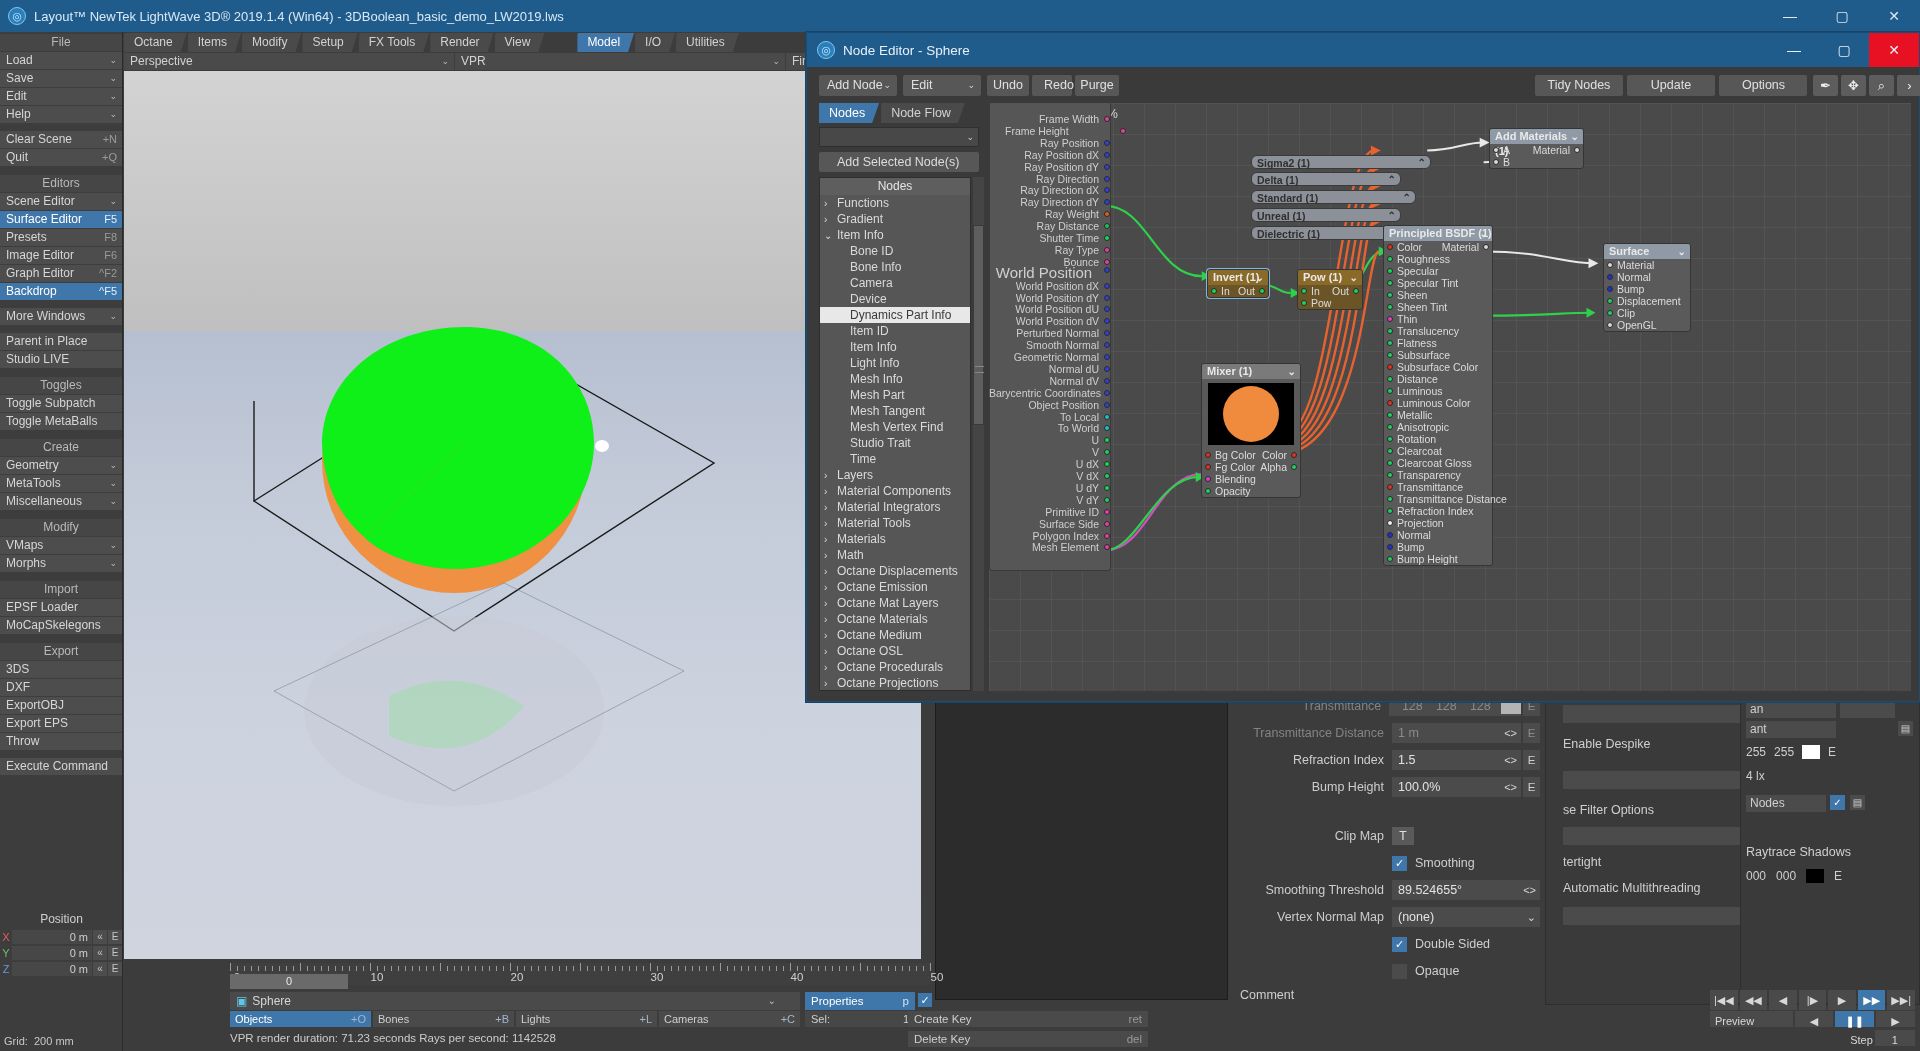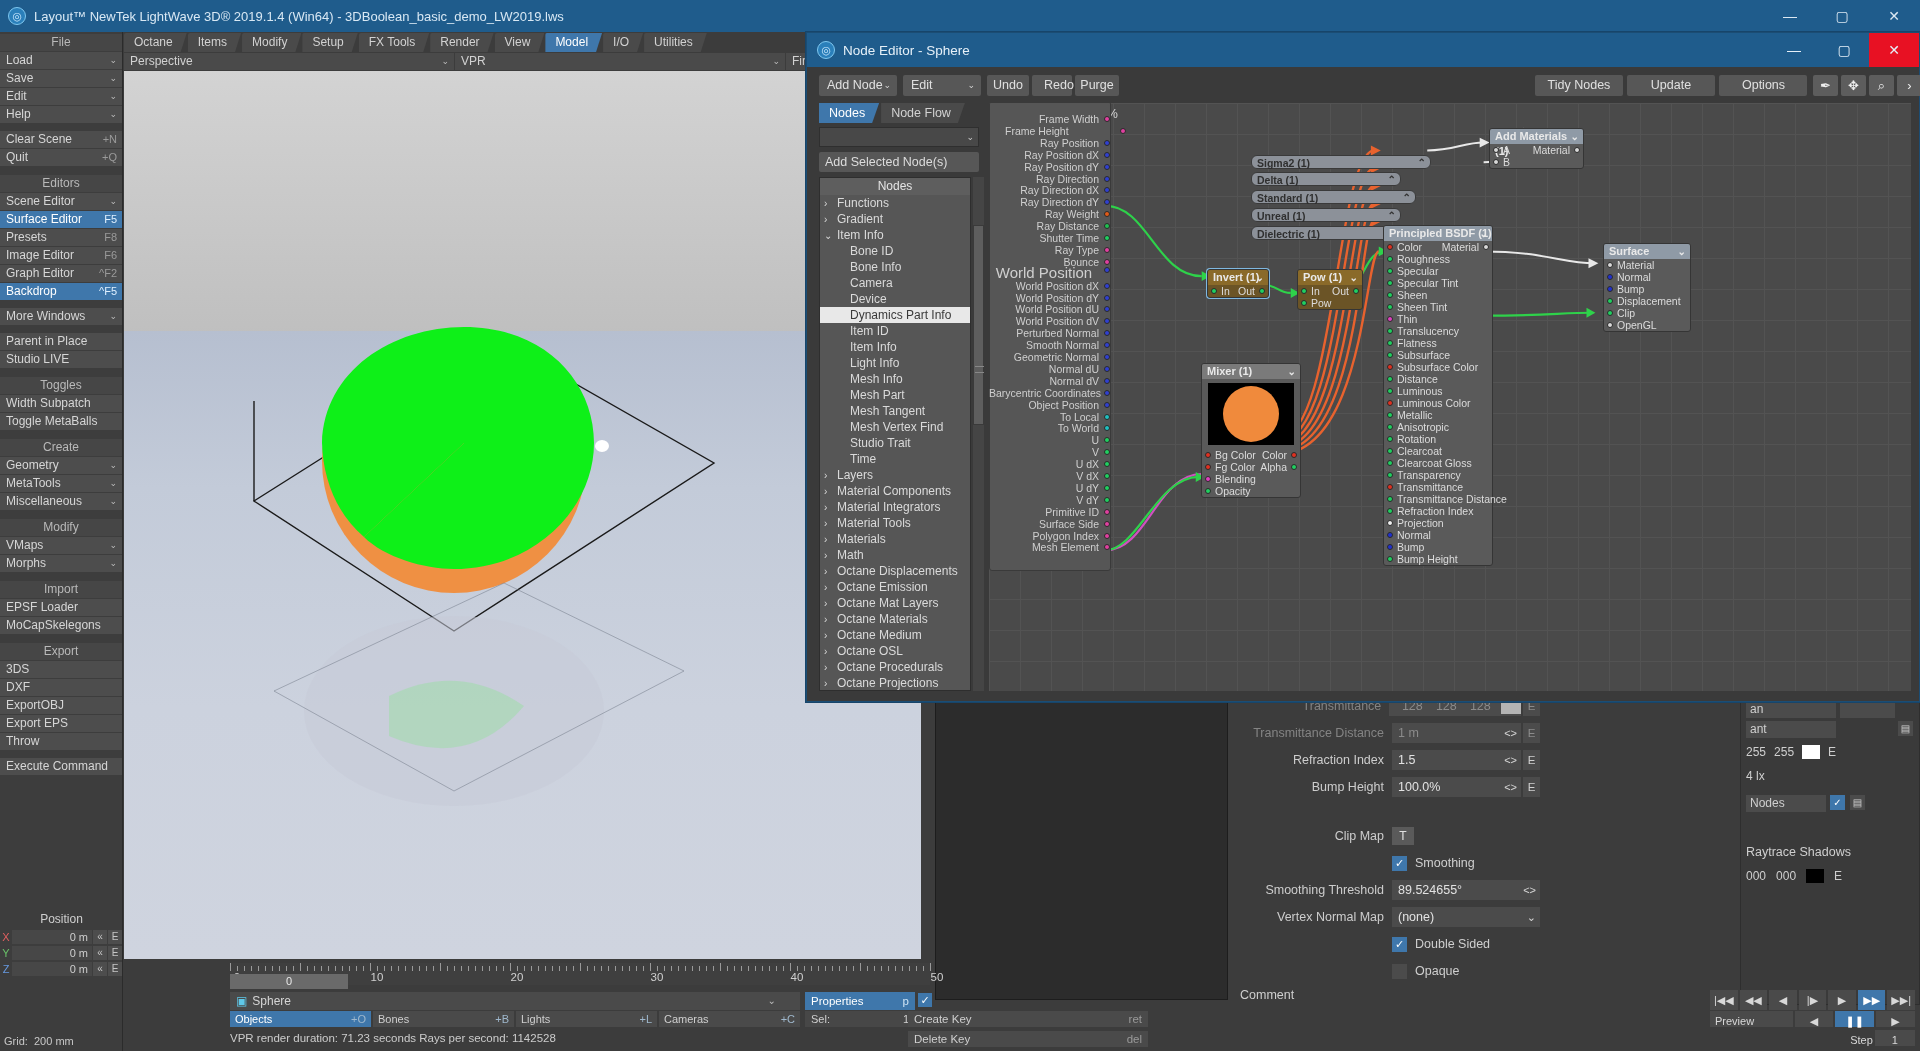--- a/index.html
+++ b/index.html
@@ -45,21 +45,21 @@
   .gridrow { position:absolute; left:0; bottom:0; width:123px; height:16px;
      font-size:11px; color:#c8c8c8; display:flex; }
   .gridrow .g1{width:34px;padding-left:4px;} .gridrow .g2{flex:1;}
 
   
   #tabs { position:absolute; left:124px; top:33px; height:19px; width:1796px; display:flex;
     background:#3c3c3c; }
   .tab { height:19px; line-height:19px; padding:0 10px; background:#4a4a4a; color:#d2d2d2;
     font-size:12px; margin-right:1px; border-top-left-radius:2px;
     clip-path: polygon(0 0, 100% 0, calc(100% - 6px) 100%, 0 100%); padding-right:14px;}
-  .tab.sel { background:#3f77ab; color:#fff; }
+  .tab.sel { background:#3f77ab; color:#fff;margin-left:32px; }
 
   
   #vpbar { position:absolute; left:124px; top:53px; height:17px; width:1796px; display:flex;
     gap:1px; }
   .vpsel { background:#4a4a4a; height:17px; line-height:17px; font-size:12px;
     padding-left:6px; color:#d2d2d2; position:relative; }
   .vpsel .chev { position:absolute; right:5px; top:0; font-size:9px; color:#bdbdbd;}
 
   
   #viewport { position:absolute; left:124px; top:71px; width:797px; height:888px;
@@ -154,21 +154,21 @@
   #ne-tabs { position:absolute; left:8px; top:34px; height:20px; display:flex; }
   .ne-tab { height:20px; line-height:20px; padding:0 14px 0 10px; background:#4a4a4a;
     color:#d2d2d2; font-size:12.5px; margin-right:2px;
     clip-path: polygon(0 0, 100% 0, calc(100% - 7px) 100%, 0 100%); }
   .ne-tab.sel { background:#3f77ab; color:#fff; }
 
   #ne-search { position:absolute; left:8px; top:58px; width:160px; height:20px;
     background:#484848; border:1px solid #2f2f2f; }
   #ne-search .chev{position:absolute;right:4px;top:0;font-size:9px;color:#ccc;line-height:18px;}
   #ne-addsel { position:absolute; left:8px; top:83px; width:160px; height:20px;
-    background:#575757; color:#ddd; font-size:12.5px; line-height:20px; padding-left:6px;
+    background:#575757; color:#ddd; font-size:12.5px; line-height:20px; padding-left:18px;
     border-radius:2px;}
 
   #ne-list { position:absolute; left:8px; top:108px; width:152px; bottom:6px;
     background:#565656; border:1px solid #2e2e2e; overflow:hidden; }
   #ne-list .lh { height:17px; line-height:17px; text-align:center; background:#5e5e5e;
     font-size:12px; color:#e4e4e4; }
   .nl { height:16px; line-height:16px; font-size:12px; color:#dadada; padding-left:4px;
     white-space:nowrap; position:relative;}
   .nl.child { padding-left:30px; }
   .nl.sel { background:#e8e8e8; color:#3a3a3a; }
@@ -242,21 +242,21 @@
       <div class="side-item"><span>Image Editor</span><span class="sk">F6</span></div>
       <div class="side-item"><span>Graph Editor</span><span class="sk">^F2</span></div>
       <div class="side-item hl"><span>Backdrop</span><span class="sk">^F5</span></div>
       <div class="side-gap"></div>
       <div class="side-item"><span>More Windows</span><span class="chev">⌄</span></div>
       <div class="side-gap"></div>
       <div class="side-item"><span>Parent in Place</span></div>
       <div class="side-item"><span>Studio LIVE</span></div>
       <div class="side-gap"></div>
       <div class="side-head">Toggles</div>
-      <div class="side-item"><span>Width Subpatch</span></div>
+      <div class="side-item"><span>Toggle Subpatch</span></div>
       <div class="side-item"><span>Toggle MetaBalls</span></div>
       <div class="side-gap"></div>
       <div class="side-head">Create</div>
       <div class="side-item"><span>Geometry</span><span class="chev">⌄</span></div>
       <div class="side-item"><span>MetaTools</span><span class="chev">⌄</span></div>
       <div class="side-item"><span>Miscellaneous</span><span class="chev">⌄</span></div>
       <div class="side-gap"></div>
       <div class="side-head">Modify</div>
       <div class="side-item"><span>VMaps</span><span class="chev">⌄</span></div>
       <div class="side-item"><span>Morphs</span><span class="chev">⌄</span></div>
@@ -414,20 +414,31 @@
         <div style="margin-left:8px;font-size:12.5px;">Double Sided</div>
       </div>
       <div class="prow">
         <div class="plabel"></div>
         <div class="chk off">✓</div>
         <div style="margin-left:8px;font-size:12.5px;">Opaque</div>
       </div>
       <div style="margin-top:6px;font-size:12.5px;color:#cfcfcf;">Comment</div>
     </div>
 
+  <div id="rightcol">
+      <div style="position:absolute;left:0;top:0;width:240px;height:310px;background:#3a3a3a;border:1px solid #2e2e2e"></div>
+      <div style="position:absolute;left:18px;top:10px;width:200px;height:18px;background:#4b4b4b"></div>
+      <div style="position:absolute;left:18px;top:42px;font-size:12.5px;">Enable Despike</div>
+      <div style="position:absolute;left:18px;top:76px;width:200px;height:18px;background:#4b4b4b"></div>
+      <div style="position:absolute;left:18px;top:108px;font-size:12.5px;">se Filter Options</div>
+      <div style="position:absolute;left:18px;top:132px;width:200px;height:18px;background:#4b4b4b"></div>
+      <div style="position:absolute;left:18px;top:160px;font-size:12.5px;">tertight</div>
+      <div style="position:absolute;left:18px;top:186px;font-size:12.5px;">Automatic Multithreading</div>
+      <div style="position:absolute;left:18px;top:212px;width:200px;height:18px;background:#4b4b4b"></div>
+    </div>
   <div id="farright">
       <div style="position:absolute;left:0;top:0;width:180px;height:310px;background:#3a3a3a;border:1px solid #2e2e2e"></div>
       <div style="position:absolute;left:6px;top:6px;width:90px;height:17px;background:#4b4b4b;font-size:12px;padding-left:4px;line-height:17px;">an</div>
       <div style="position:absolute;left:100px;top:6px;width:55px;height:17px;background:#4b4b4b;"></div>
       <div style="position:absolute;left:6px;top:26px;width:90px;height:17px;background:#4b4b4b;font-size:12px;padding-left:4px;line-height:17px;position:relative">ant</div>
       <div style="position:absolute;left:158px;top:26px;width:15px;height:15px;background:#4b4b4b;font-size:10px;text-align:center;line-height:15px;">▤</div>
       <div style="position:absolute;left:6px;top:50px;font-size:12px;display:flex;gap:8px;">
         <span>255</span>
         <span>255</span>
         <span style="display:inline-block;width:18px;height:14px;background:#fff;"></span>

